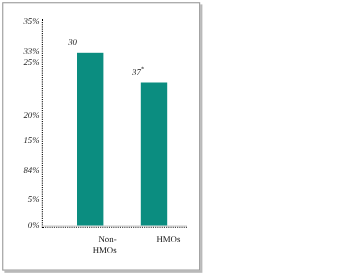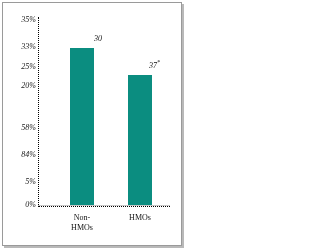--- a/index.html
+++ b/index.html
@@ -101,35 +101,35 @@
   .bar {
     position: absolute;
     background: #0b8d80;
   }
 
   .bar-label {
     position: absolute;
     font-style: italic;
     font-size: 8px;
     color: #111111;
-    text-align: right;
+    text-align: left;
     white-space: nowrap;
     line-height: 9px;
   }
   .bar-label sup {
     font-size: 6px;
     line-height: 0;
     vertical-align: super;
   }
 
   .cat-label {
     position: absolute;
     font-size: 8px;
     color: #111111;
-    text-align: center;
+    text-align: right;
     line-height: 10px;
     white-space: pre-line;
   }
 </style>
 </head>
 <body>
 
 <div id="figure">
 
   <div class="frame-shadow"></div>
@@ -137,23 +137,23 @@
 
   <div class="plot">
 
     <div class="y-axis"></div>
     <div class="x-axis"></div>
     <div class="x-baseline"></div>
 
     <div class="ytick-wrap">
       <div class="ytick" style="top:15px;">35%</div>
       <div class="ytick" style="top:42px;">33%</div>
-      <div class="ytick" style="top:62px;">25%</div>
-      <div class="ytick" style="top:81px;">20%</div>
-      <div class="ytick" style="top:123px;">58%</div>
+      <div class="ytick" style="top:52px;">25%</div>
+      <div class="ytick" style="top:100px;">20%</div>
+      <div class="ytick" style="top:123px;">15%</div>
       <div class="ytick" style="top:150px;">84%</div>
       <div class="ytick" style="top:177px;">5%</div>
       <div class="ytick" style="top:200px;">0%</div>
     </div>
 
     <div class="bar" style="left:70px; top:48px; width:24px; height:157px;"></div>
     <div class="bar" style="left:128px; top:75px; width:24px; height:130px;"></div>
 
     <div class="bar-label" style="left:62px; top:34px; width:40px;"><span>30</span><sup></sup></div>
 

